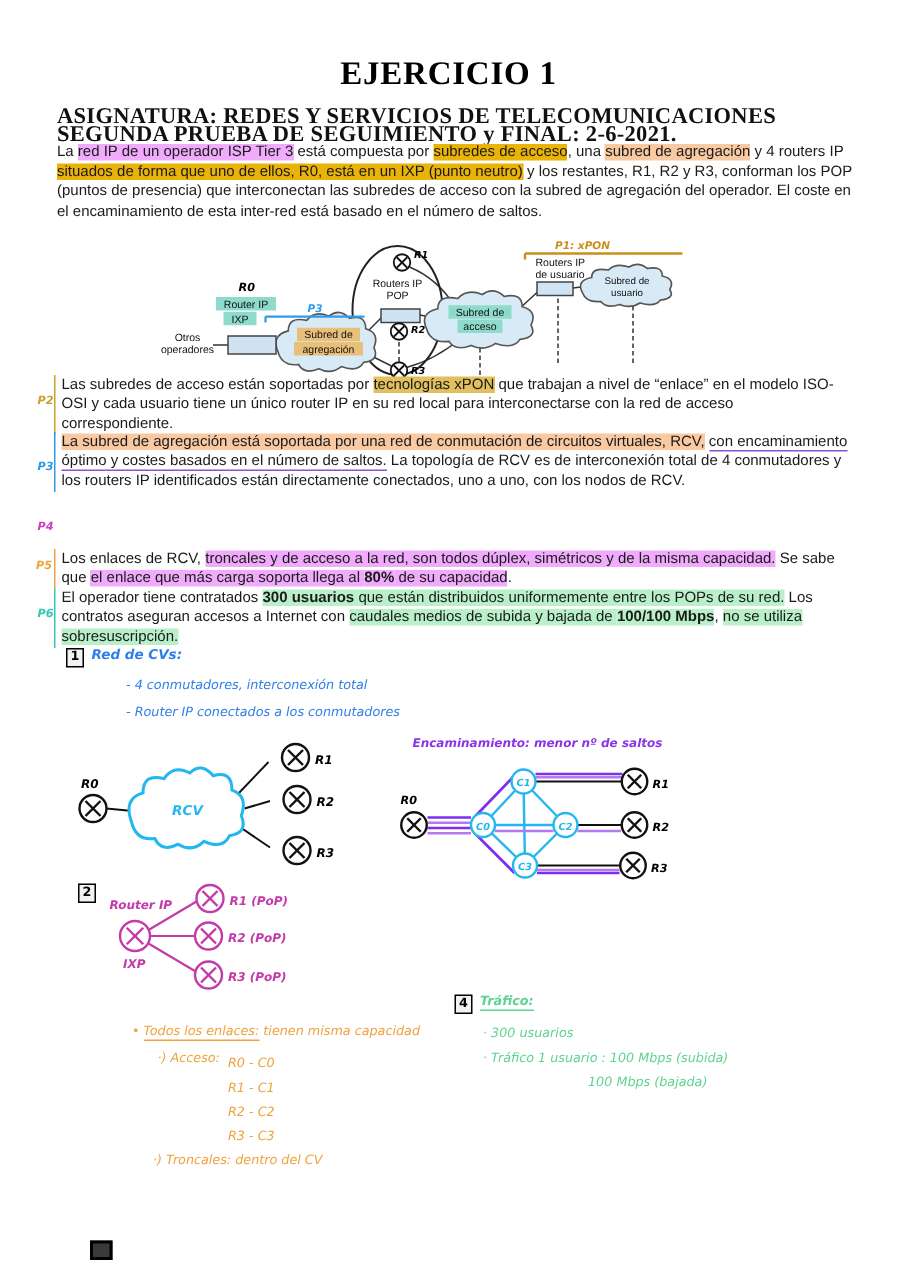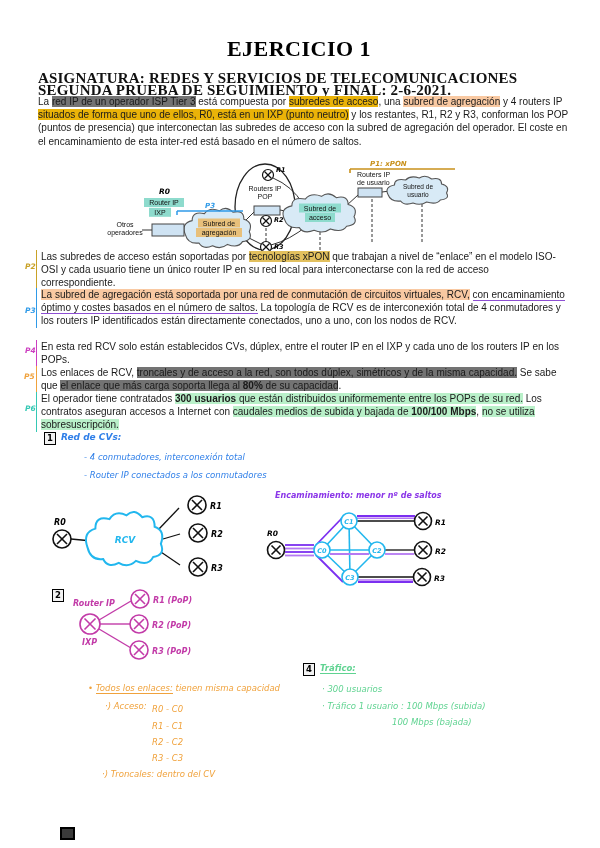--- a/index.html
+++ b/index.html
@@ -3,21 +3,21 @@
 <meta charset="utf-8">
 <style>
   *{margin:0;padding:0;box-sizing:border-box}
   html,body{background:#ffffff}
   .page{position:relative;width:598px;height:848px;background:#fff;overflow:hidden;font-family:"Liberation Sans",sans-serif;color:#1a1a1a}
   .title{position:absolute;top:36px;left:0;width:100%;text-align:center;font-family:"Liberation Serif",serif;font-weight:bold;font-size:22px;letter-spacing:.5px;color:#000}
   .hdr{position:absolute;left:38px;font-family:"Liberation Serif",serif;font-weight:bold;font-size:15px;color:#111;letter-spacing:.2px}
   .para{position:absolute;left:38px;width:530px;font-size:10px;line-height:13.2px;color:#1a1a1a}
   .qpara{left:36px;padding-left:4px;border-left:1.6px solid #999}
   .mark{position:absolute;font-family:"DejaVu Sans",sans-serif;font-style:italic;font-weight:bold;font-size:7.5px}
-  .seg.hy{background:#737373}
+  .seg.hy{background:#f0abfc}
   .seg.ht{background:#eab308}
   .seg.ho{background:#f9c9a2}
   .seg.hg{background:#e2c05e}
   .seg.hgr{background:#b9f0c9}
   .seg.up{border-bottom:1.5px solid #8d4fd3}
   .hand{position:absolute;font-family:"DejaVu Sans",sans-serif;font-style:italic;white-space:nowrap}
   .ink-blue{color:#2f7fe8}
   .ink-purple{color:#8a35e8}
   .ink-orange{color:#f0a23c}
   .ink-green{color:#5fd391}
@@ -134,21 +134,20 @@
     </g>
     <text class="hw" x="340" y="8" font-size="7" fill="#c8901a">P1: xPON</text>
   </svg>
 
   <div class="para qpara" style="top:250px;border-color:#c9a227"><span class="seg">Las subredes de acceso están soportadas por </span><span class="seg hg">tecnologías xPON</span><span class="seg"> que trabajan a nivel de “enlace” en el modelo ISO-OSI  y cada usuario tiene un único router IP en su red local para interconectarse con la red de acceso correspondiente.</span></div>
   <div class="mark" style="top:262px;left:25px;color:#c9a227">P2</div>
 
   <div class="para qpara" style="top:288px;border-color:#2f9ae8"><span class="seg ho">La subred de agregación está soportada por una red de conmutación de circuitos virtuales, RCV,</span><span class="seg">  </span><span class="seg up">con encaminamiento óptimo y costes basados en el número de saltos.</span><span class="seg"> La topología de RCV es de interconexión total de 4 conmutadores y los routers IP identificados están directamente conectados, uno a uno, con los nodos de RCV.</span></div>
   <div class="mark" style="top:306px;left:25px;color:#2f9ae8">P3</div>
 
-  <div class="para qpara" style="top:340px;border-color:#cc3fc0"><span class="seg">En esta red RCV solo están establecidos CVs, dúplex, entre el router IP en el IXP y cada uno de los  routers IP en los POPs.</span></div>
   <div class="mark" style="top:346px;left:25px;color:#cc3fc0">P4</div>
 
   <div class="para qpara" style="top:366px;border-color:#f0a23c"><span class="seg">Los enlaces de RCV, </span><span class="seg hy">troncales y de acceso a la red, son todos dúplex, simétricos y de la misma capacidad.</span><span class="seg"> Se sabe que </span><span class="seg hy">el enlace que más carga soporta llega al </span><span class="seg hy" style="font-weight: bold;">80%</span><span class="seg hy"> de su capacidad</span><span class="seg">.</span></div>
   <div class="mark" style="top:372px;left:24px;color:#f0a23c">P5</div>
 
   <div class="para qpara" style="top:392px;border-color:#35c8b4"><span class="seg">El operador tiene contratados </span><span class="seg hgr" style="font-weight: bold;">300 usuarios</span><span class="seg hgr"> </span><span class="seg hgr">que están distribuidos uniformemente entre los POPs de su red.</span><span class="seg"> Los contratos aseguran accesos a Internet con </span><span class="seg hgr">caudales medios de subida y bajada de </span><span class="seg hgr" style="font-weight: bold;">100/100 Mbps</span><span class="seg">, </span><span class="seg hgr">no se utiliza sobresuscripción.</span></div>
   <div class="mark" style="top:404px;left:25px;color:#35c8b4">P6</div>
 
   <div class="hand ink-blue" style="top:432px;left:44px;font-size:9px;font-weight:bold">
     <span class="numbox">1</span><span>Red de CVs:</span>

